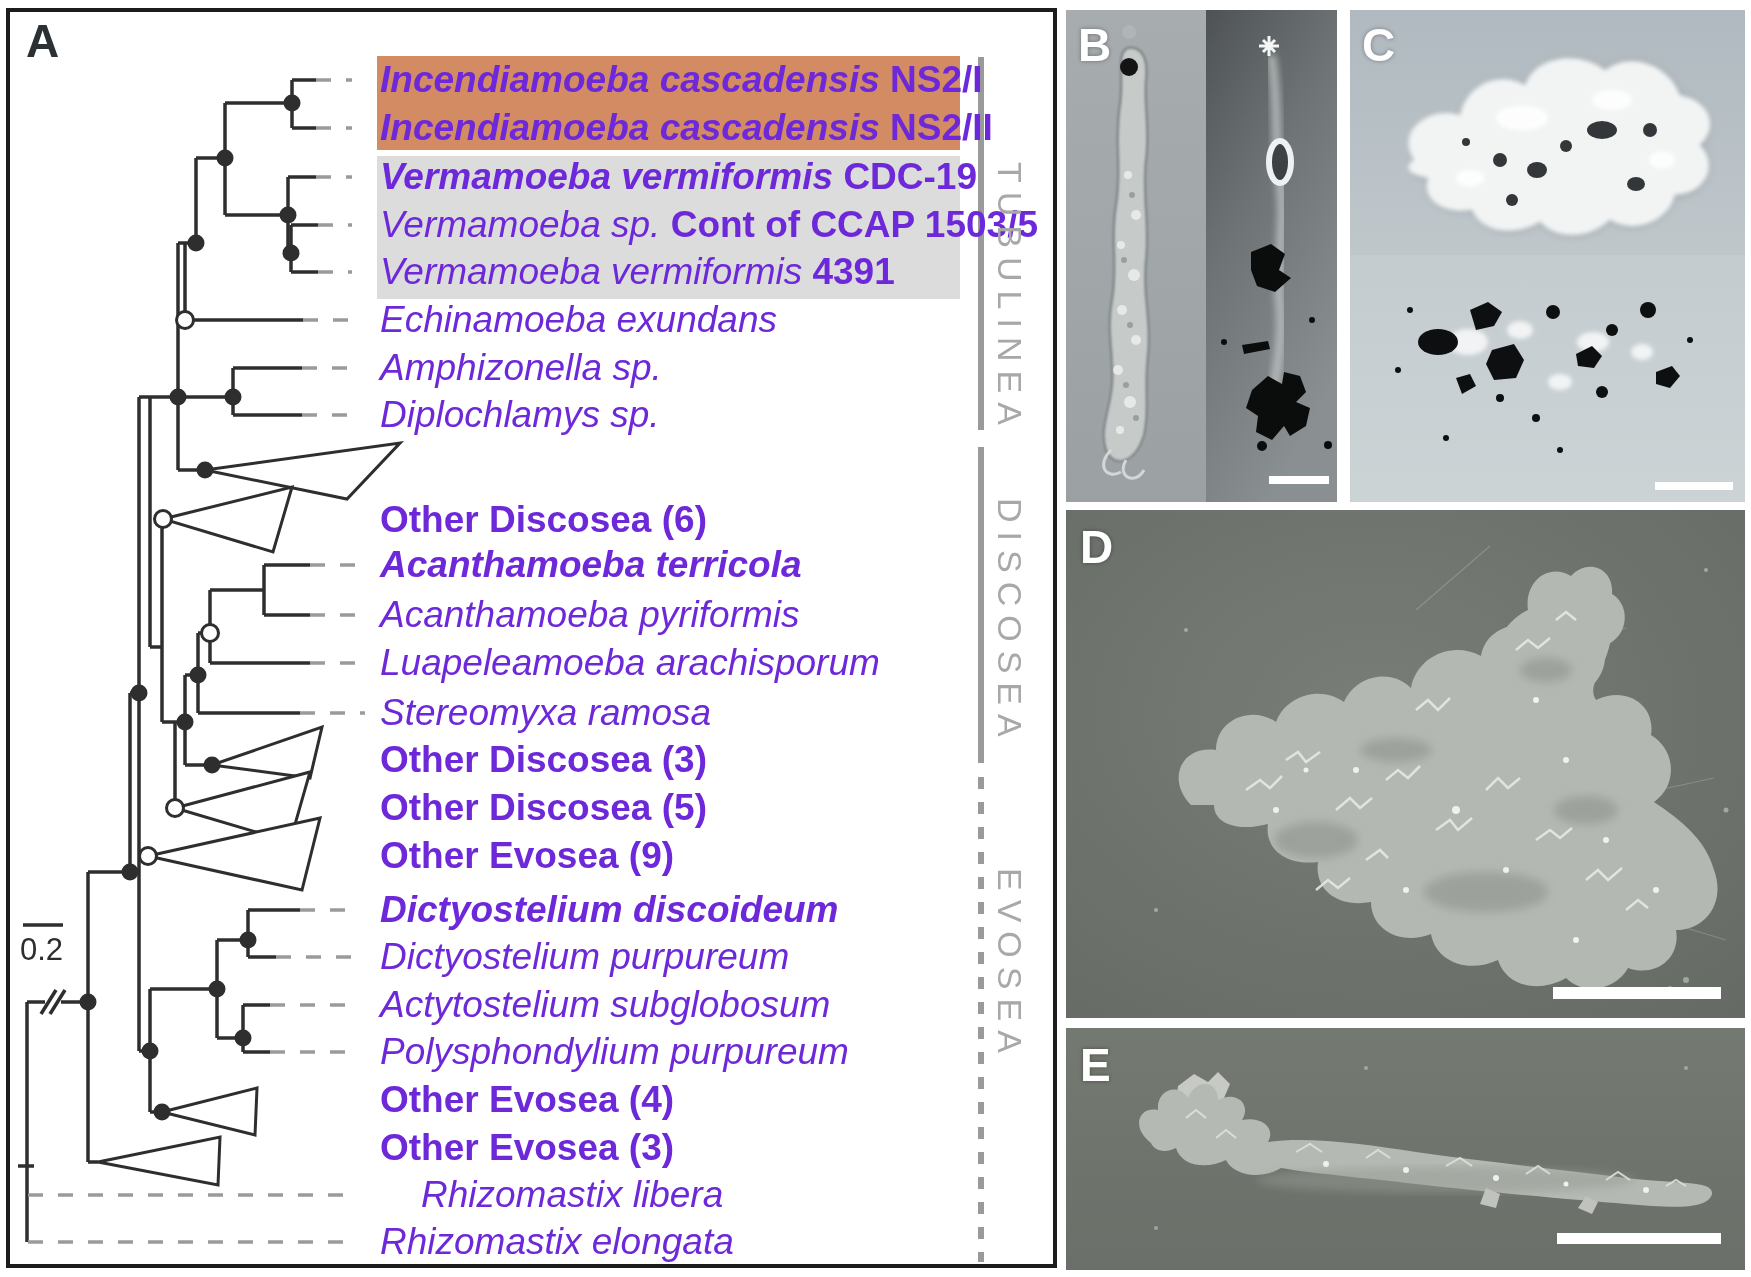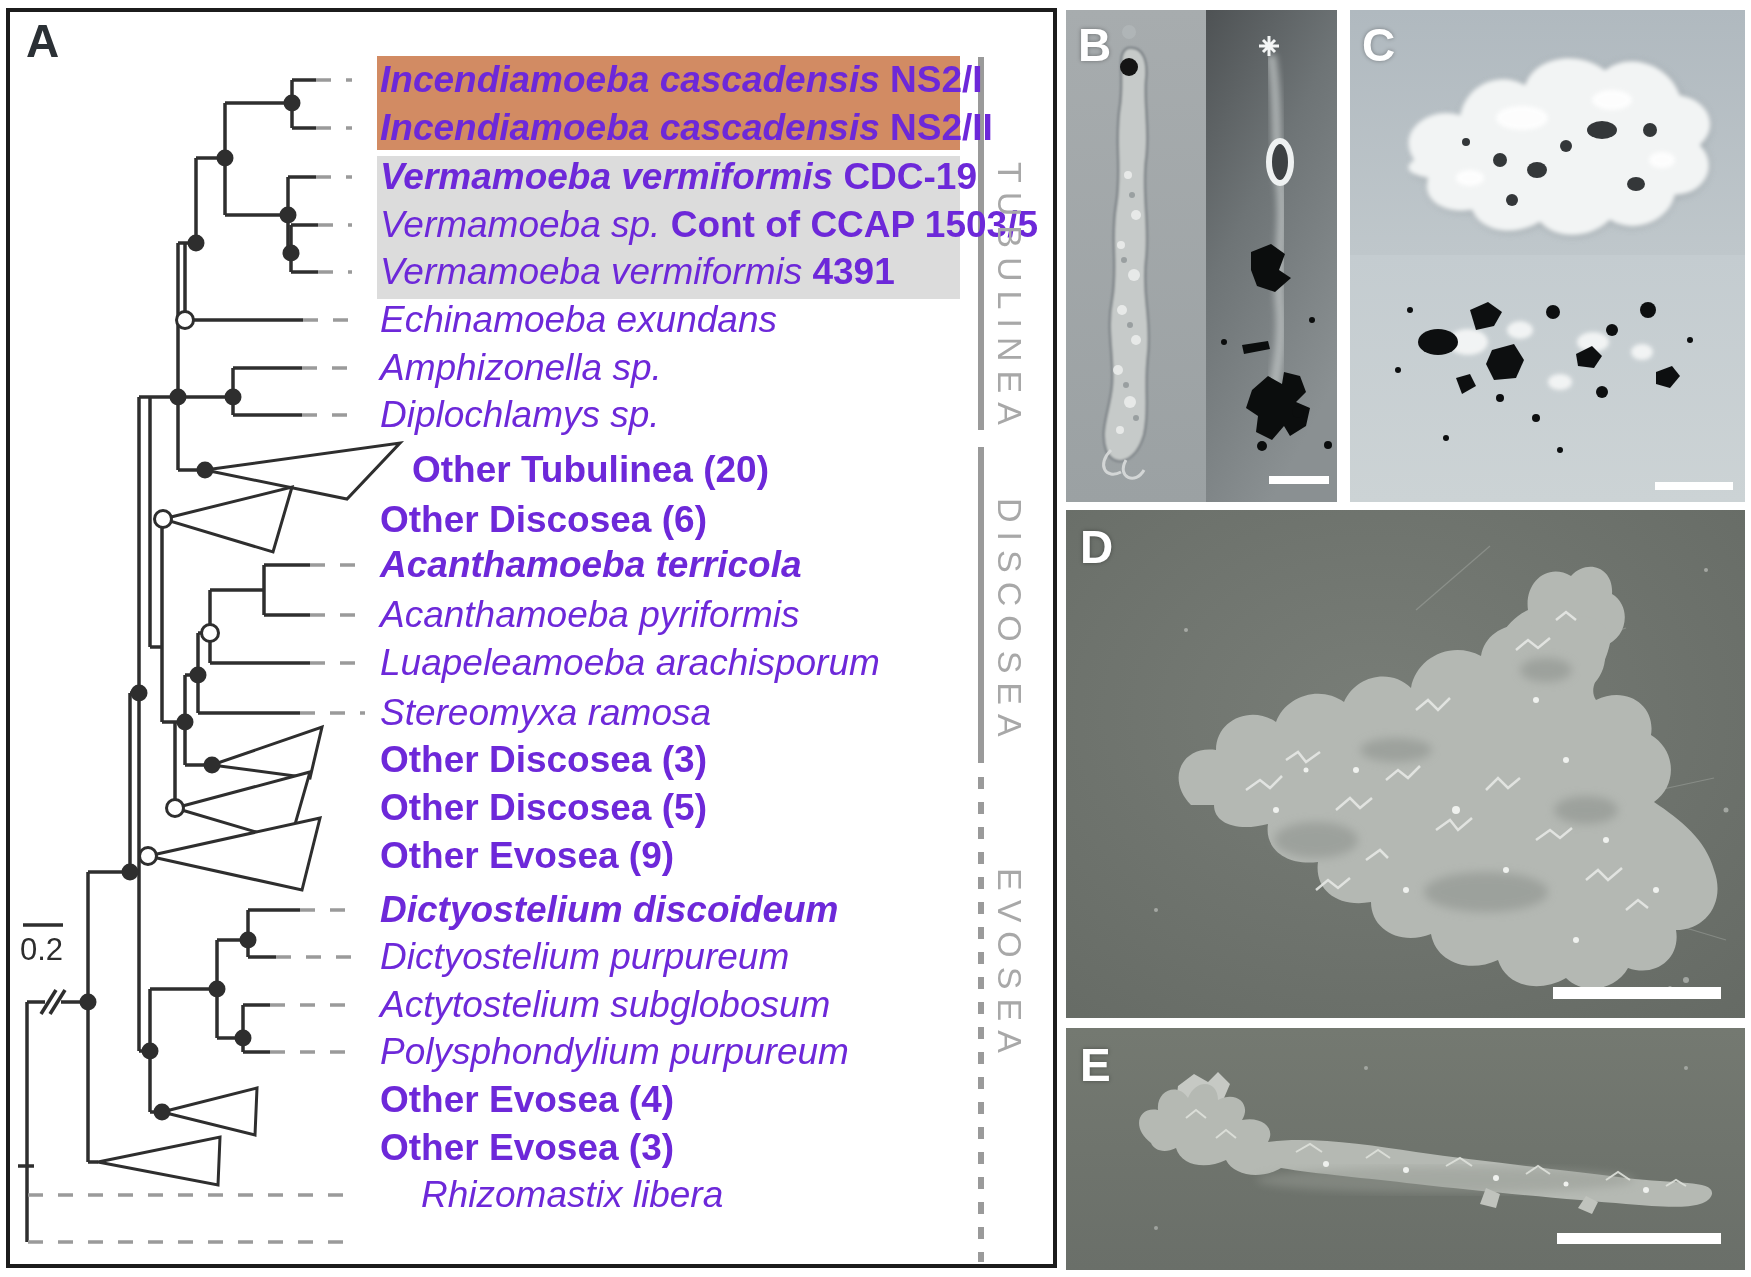--- a/index.html
+++ b/index.html
@@ -162,36 +162,36 @@
 
 <div id="taxa-layer">
     <div class="taxon-row" style="left: 380px; top: 61px;"><span class="t-bi">Incendiamoeba cascadensis</span><span class="t-b"> NS2/I</span></div>
     <div class="taxon-row" style="left: 380px; top: 109px;"><span class="t-bi">Incendiamoeba cascadensis</span><span class="t-b"> NS2/II</span></div>
     <div class="taxon-row" style="left: 380px; top: 158px;"><span class="t-bi">Vermamoeba vermiformis</span><span class="t-b"> CDC-19</span></div>
     <div class="taxon-row" style="left: 380px; top: 206px;"><span class="t-i">Vermamoeba sp.</span><span class="t-r"> Cont of CCAP 1503/5</span></div>
     <div class="taxon-row" style="left: 380px; top: 253px;"><span class="t-i">Vermamoeba vermiformis</span><span class="t-r"> 4391</span></div>
     <div class="taxon-row" style="left: 380px; top: 301px;"><span class="t-i">Echinamoeba exundans</span></div>
     <div class="taxon-row" style="left: 380px; top: 349px;"><span class="t-i">Amphizonella sp.</span></div>
     <div class="taxon-row" style="left: 380px; top: 396px;"><span class="t-i">Diplochlamys sp.</span></div>
-    <div class="taxon-row" style="left: 412px; top: 451px;"><span class="t-r">Other Tubulinea (20)</span></div>
     <div class="taxon-row" style="left: 380px; top: 501px;"><span class="t-r">Other Discosea (6)</span></div>
     <div class="taxon-row" style="left: 380px; top: 546px;"><span class="t-bi">Acanthamoeba terricola</span></div>
     <div class="taxon-row" style="left: 380px; top: 596px;"><span class="t-i">Acanthamoeba pyriformis</span></div>
     <div class="taxon-row" style="left: 380px; top: 644px;"><span class="t-i">Luapeleamoeba arachisporum</span></div>
     <div class="taxon-row" style="left: 380px; top: 694px;"><span class="t-i">Stereomyxa ramosa</span></div>
     <div class="taxon-row" style="left: 380px; top: 741px;"><span class="t-r">Other Discosea (3)</span></div>
     <div class="taxon-row" style="left: 380px; top: 789px;"><span class="t-r">Other Discosea (5)</span></div>
     <div class="taxon-row" style="left: 380px; top: 837px;"><span class="t-r">Other Evosea (9)</span></div>
     <div class="taxon-row" style="left: 380px; top: 891px;"><span class="t-bi">Dictyostelium discoideum</span></div>
     <div class="taxon-row" style="left: 380px; top: 938px;"><span class="t-i">Dictyostelium purpureum</span></div>
     <div class="taxon-row" style="left: 380px; top: 986px;"><span class="t-i">Actytostelium subglobosum</span></div>
     <div class="taxon-row" style="left: 380px; top: 1033px;"><span class="t-i">Polysphondylium purpureum</span></div>
     <div class="taxon-row" style="left: 380px; top: 1081px;"><span class="t-r">Other Evosea (4)</span></div>
     <div class="taxon-row" style="left: 380px; top: 1129px;"><span class="t-r">Other Evosea (3)</span></div>
     <div class="taxon-row" style="left: 380px; top: 1176px; margin-left: 41px;"><span class="t-i">Rhizomastix libera</span></div>
+    <div class="taxon-row" style="left: 380px; top: 1223px;"><span class="t-i">Rhizomastix elongata</span></div>
   </div>
 
 <div class="group-label" style="left:990px;top:162px;">TUBULINEA</div>
 <div class="group-label" style="left:990px;top:498px;">DISCOSEA</div>
 <div class="group-label" style="left:990px;top:868px;">EVOSEA</div>
 
 <div id="scale-label">0.2</div>
 
 <svg class="micro" style="left:1066px;top:10px;" width="271" height="492" viewBox="0 0 271 492">
   <defs>

